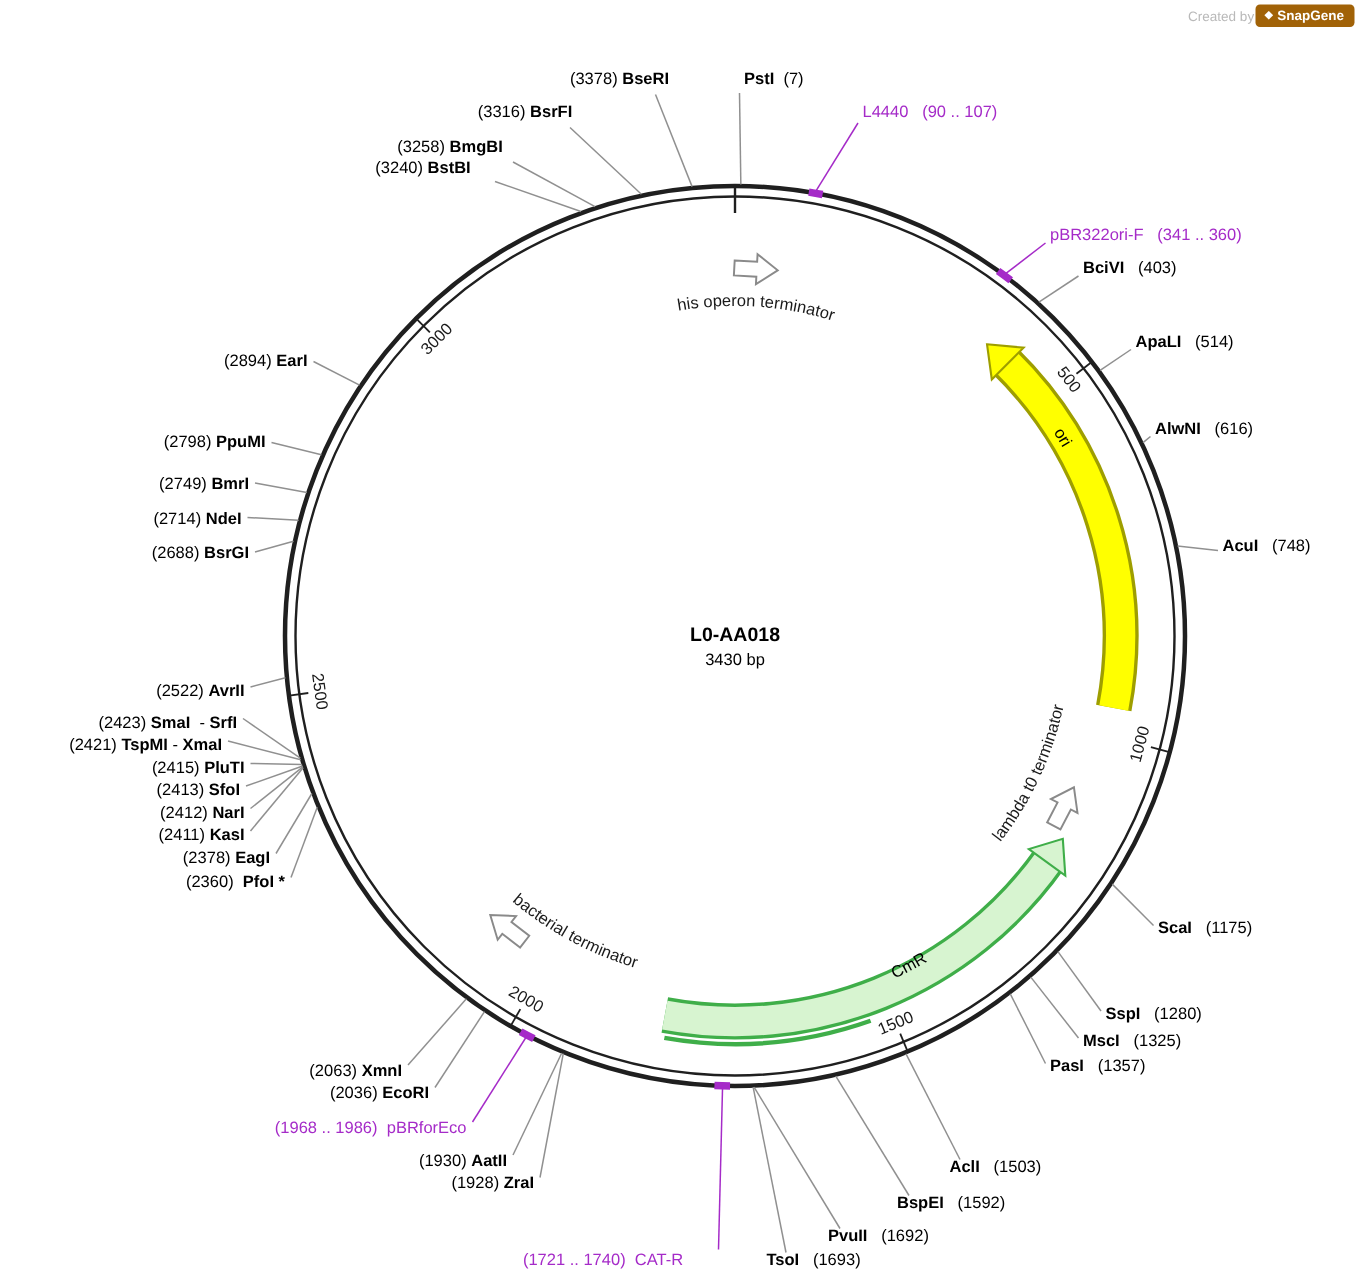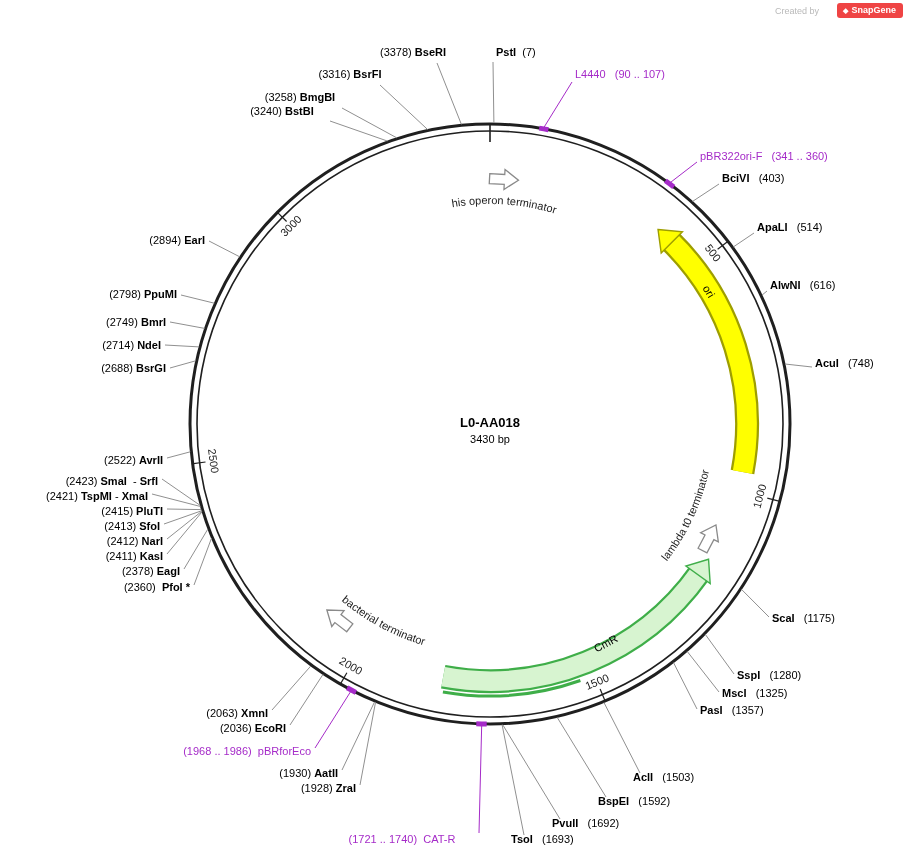--- a/index.html
+++ b/index.html
@@ -1,21 +1,21 @@
 <!DOCTYPE html>
 <html><head>
 <meta charset="utf-8">
 <style>
   html,body{margin:0;padding:0;background:#ffffff;}
   .stage{position:relative;width:906px;height:857px;background:#fff;font-family:"Liberation Sans",sans-serif;overflow:hidden;}
   svg{display:block;}
   svg text{font-family:"Liberation Sans",sans-serif;white-space:pre;}
   .center-name{font-size:13px;font-weight:700;text-anchor:middle;fill:#000;}
   .center-bp{font-size:11px;text-anchor:middle;fill:#000;}
-  .watermark{position:absolute;top:3px;right:3px;display:flex;align-items:center;gap:18px;font-size:9px;}
+  .watermark{position:absolute;top:3px;right:3px;display:flex;align-items:center;gap:1px;font-size:9px;}
   .created-by{color:#b9b9b9;}
   .brand-badge{display:inline-flex;align-items:center;gap:3px;color:#fff;font-weight:700;font-size:9px;
                padding:2px 7px 3px 6px;border-radius:3px;}
   .brand-logo{font-size:7px;line-height:1;}
 </style>
 </head>
 <body>
 
 <div class="stage">
   <svg id="map" width="906" height="857" viewBox="0 0 906 857">
@@ -136,18 +136,18 @@
         <line x1="214.3" y1="303.2" x2="181" y2="295" stroke="#909090" stroke-width="1"></line>
         <text x="177" y="298" text-anchor="end" font-size="11" fill="#000000" xml:space="preserve"><tspan>(2798) </tspan><tspan font-weight="700">PpuMI</tspan></text>
         <line x1="239.7" y1="256.8" x2="209" y2="241" stroke="#909090" stroke-width="1"></line>
         <text x="205" y="244" text-anchor="end" font-size="11" fill="#000000" xml:space="preserve"><tspan>(2894) </tspan><tspan font-weight="700">EarI</tspan></text>
       </g>
     <text class="center-name" x="490" y="427">L0-AA018</text>
     <text class="center-bp" x="490" y="443">3430 bp</text>
   </svg>
   <div class="watermark">
     <span class="created-by">Created by</span>
-    <span class="brand-badge" style="background: #ef4444;">
+    <span class="brand-badge" style="background: #a16207;">
         <span class="brand-logo">◆</span>
         <span>SnapGene</span>
       </span>
   </div>
 </div>
 
 </body></html>

